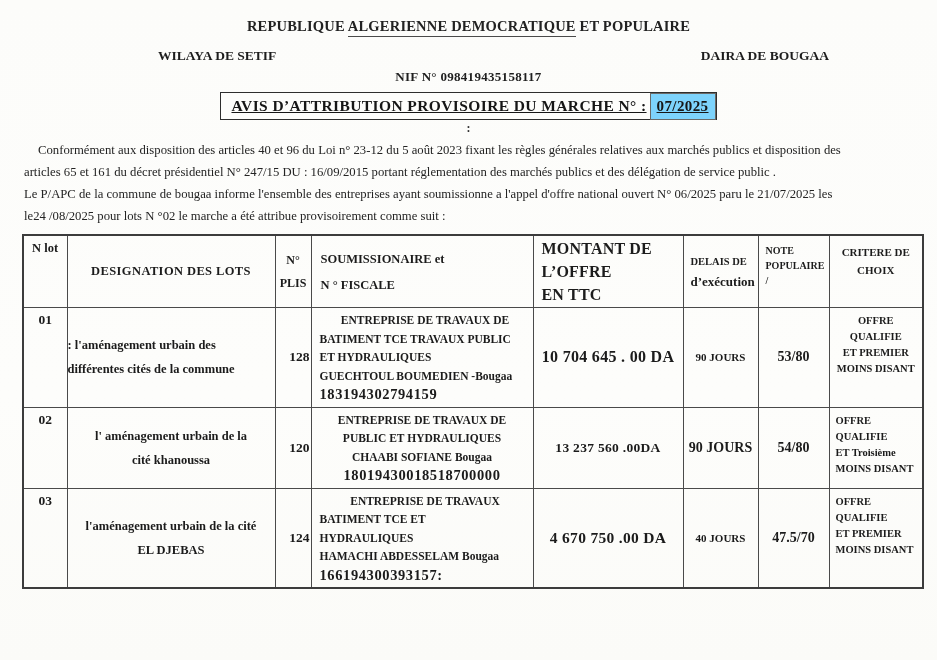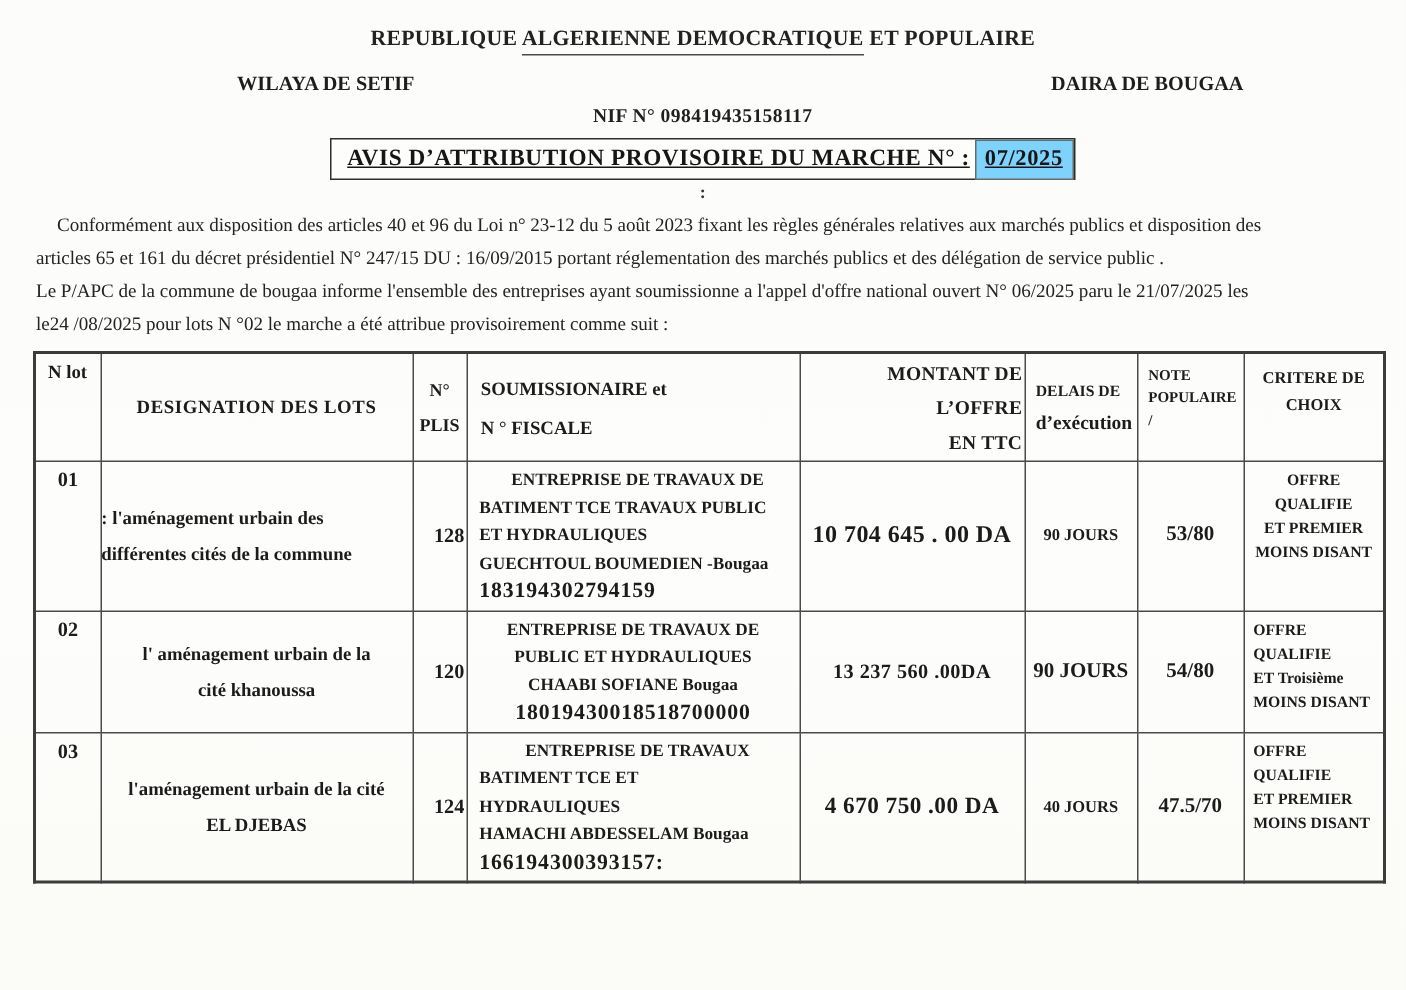--- a/index.html
+++ b/index.html
@@ -55,21 +55,21 @@
   }
   .doc th,.doc td{border:1.6px solid #4a4a4a;overflow:hidden;}
   tr.hrow{height:55px;} tr.r0{height:94px;} tr.r1{height:80px;} tr.r2{height:94px;}
   .doc th{font-weight:bold;color:#1c1c1c;margin-left:36px;}
   .h-lot{vertical-align:top;text-align:left;padding:5px 0 0 8px;font-size:12.5px;}
   .h-desig{text-align:center;vertical-align:middle;font-size:12.5px;letter-spacing:0.4px;}
   .h-plis{text-align:center;vertical-align:middle;font-size:12px;}
   .h-plis div{line-height:23px;}
   .h-soum{vertical-align:middle;text-align:left;padding-left:9px;font-size:12.5px;}
   .h-soum div{line-height:26px;}
-  .h-montant{vertical-align:middle;text-align:right;padding-left:8px;font-size:13px;letter-spacing:0.2px;}
+  .h-montant{vertical-align:middle;text-align:left;padding-left:8px;font-size:16px;letter-spacing:0.2px;}
   .h-montant div{line-height:23px;}
   .h-delais{vertical-align:middle;text-align:left;padding-left:7px;font-size:10.5px;}
   .h-delais div{line-height:20px;}
   .h-delais div:last-child{font-size:13px;}
   .h-note{vertical-align:top;text-align:left;padding:7px 0 0 7px;font-size:10px;}
   .h-note div{line-height:15px;}
   .h-crit{vertical-align:top;text-align:center;padding-top:7px;font-size:11px;}
   .h-crit div{line-height:18px;}
   .doc td{font-weight:bold;color:#1b1b1b;}
   .lot{vertical-align:top;text-align:center;font-size:13.5px;padding-top:4px;}

